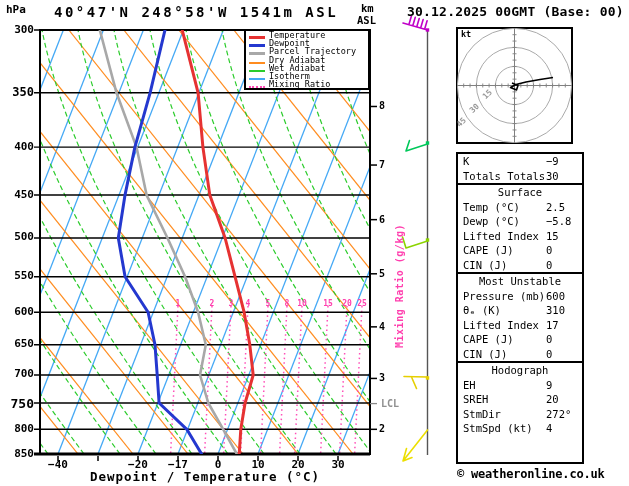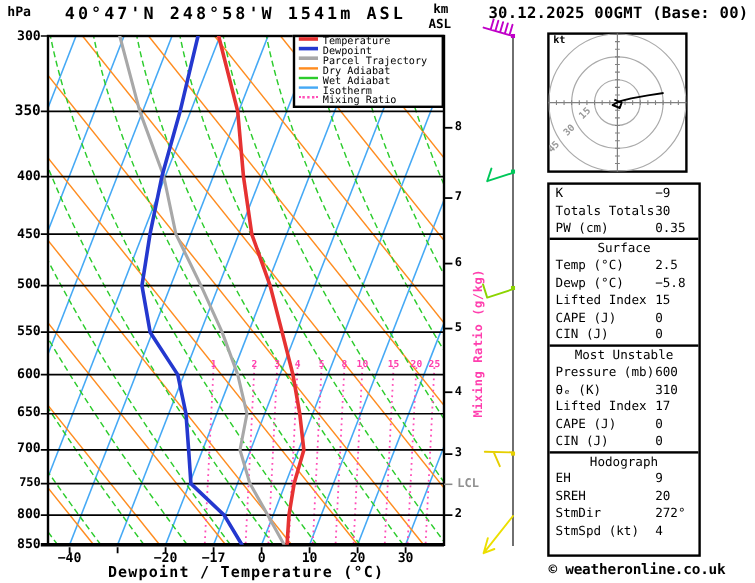--- a/index.html
+++ b/index.html
@@ -5,21 +5,21 @@
   html,body{margin:0;padding:0;background:#fff;}
   .page{position:relative;width:629px;height:486px;background:#ffffff;overflow:hidden;
         font-family:"DejaVu Sans Mono","DejaVu Sans",monospace;color:#000;}
   svg{position:absolute;left:0;top:0;}
   .lbl{position:absolute;white-space:nowrap;color:#000;line-height:1.1;}
   .b{font-weight:bold;}
   
   .legend{position:absolute;left:244px;top:29px;width:126px;height:61px;border:2px solid #000;
           background:#fff;box-sizing:border-box;display:flex;flex-direction:column;
           justify-content:space-evenly;padding-left:3px;}
-  .litem{display:flex;align-items:flex-start;height:8px;}
+  .litem{display:flex;align-items:flex-end;height:8px;}
   .lsample{width:16px;flex:none;margin-right:4px;}
   .llab{font-size:8.5px;line-height:8px;white-space:nowrap;}
   
   .itable{position:absolute;left:456px;top:152px;width:128px;height:312px;border:2px solid #000;
           box-sizing:border-box;background:#fff;font-size:10.5px;}
   .tsec{}
   .tdiv{border-top:2px solid #000;}
   .thead{text-align:center;height:14.5px;line-height:14.6px;}
   .trow{position:relative;height:14.5px;line-height:14.6px;padding-left:5px;}
   .tval{position:absolute;left:88px;top:0;}
@@ -232,21 +232,20 @@
       <div class="litem">
         <span class="lsample" style="border-top: 2px dotted rgb(255, 79, 184);"></span>
         <span class="llab">Mixing Ratio</span>
       </div>
     </div>
 
   <div class="itable" id="itable">
       <div class="tsec">
         <div class="trow"><span>K</span><span class="tval">−9</span></div>
         <div class="trow"><span>Totals Totals</span><span class="tval">30</span></div>
-        <div class="trow"><span>PW (cm)</span><span class="tval">0.35</span></div>
       </div>
       <div class="tsec tdiv">
         <div class="thead">Surface</div>
         <div class="trow"><span>Temp (°C)</span><span class="tval">2.5</span></div>
         <div class="trow"><span>Dewp (°C)</span><span class="tval">−5.8</span></div>
         <div class="trow"><span>Lifted Index</span><span class="tval">15</span></div>
         <div class="trow"><span>CAPE (J)</span><span class="tval">0</span></div>
         <div class="trow"><span>CIN (J)</span><span class="tval">0</span></div>
       </div>
       <div class="tsec tdiv">
@@ -270,21 +269,21 @@
 
 <div class="lbl b" style="left: 8px; top: 23.5px; width: 26px; text-align: right; font-size: 11px;">300</div>
     <div class="lbl b" style="left: 8px; top: 86.2583px; width: 26px; text-align: right; font-size: 12px;">350</div>
     <div class="lbl b" style="left: 8px; top: 140.622px; width: 26px; text-align: right; font-size: 11px;">400</div>
     <div class="lbl b" style="left: 8px; top: 188.574px; width: 26px; text-align: right; font-size: 11px;">450</div>
     <div class="lbl b" style="left: 8px; top: 231.469px; width: 26px; text-align: right; font-size: 11px;">500</div>
     <div class="lbl b" style="left: 8px; top: 270.272px; width: 26px; text-align: right; font-size: 11px;">550</div>
     <div class="lbl b" style="left: 8px; top: 305.696px; width: 26px; text-align: right; font-size: 11px;">600</div>
     <div class="lbl b" style="left: 8px; top: 338.284px; width: 26px; text-align: right; font-size: 11px;">650</div>
     <div class="lbl b" style="left: 8px; top: 368.455px; width: 26px; text-align: right; font-size: 11px;">700</div>
-    <div class="lbl b" style="left: 8px; top: 396.543px; width: 26px; text-align: right; font-size: 10px;">750</div>
+    <div class="lbl b" style="left: 8px; top: 396.543px; width: 26px; text-align: right; font-size: 13px;">750</div>
     <div class="lbl b" style="left: 8px; top: 422.818px; width: 26px; text-align: right; font-size: 11px;">800</div>
     <div class="lbl b" style="left: 8px; top: 447.5px; width: 26px; text-align: right; font-size: 11px;">850</div>
     <div class="lbl b" style="left: 58px; top: 459px; font-size: 11px; transform: translateX(-50%);">−40</div>
     <div class="lbl b" style="left: 98px; top: 459px; font-size: 11px; transform: translateX(-50%); margin-top: 35px;">−30</div>
     <div class="lbl b" style="left: 138px; top: 459px; font-size: 11px; transform: translateX(-50%);">−20</div>
     <div class="lbl b" style="left: 178px; top: 459px; font-size: 11px; transform: translateX(-50%);">−17</div>
     <div class="lbl b" style="left: 218px; top: 459px; font-size: 11px; transform: translateX(-50%);">0</div>
     <div class="lbl b" style="left: 258px; top: 459px; font-size: 11px; transform: translateX(-50%);">10</div>
     <div class="lbl b" style="left: 298px; top: 459px; font-size: 11px; transform: translateX(-50%);">20</div>
     <div class="lbl b" style="left: 338px; top: 459px; font-size: 11px; transform: translateX(-50%);">30</div>

